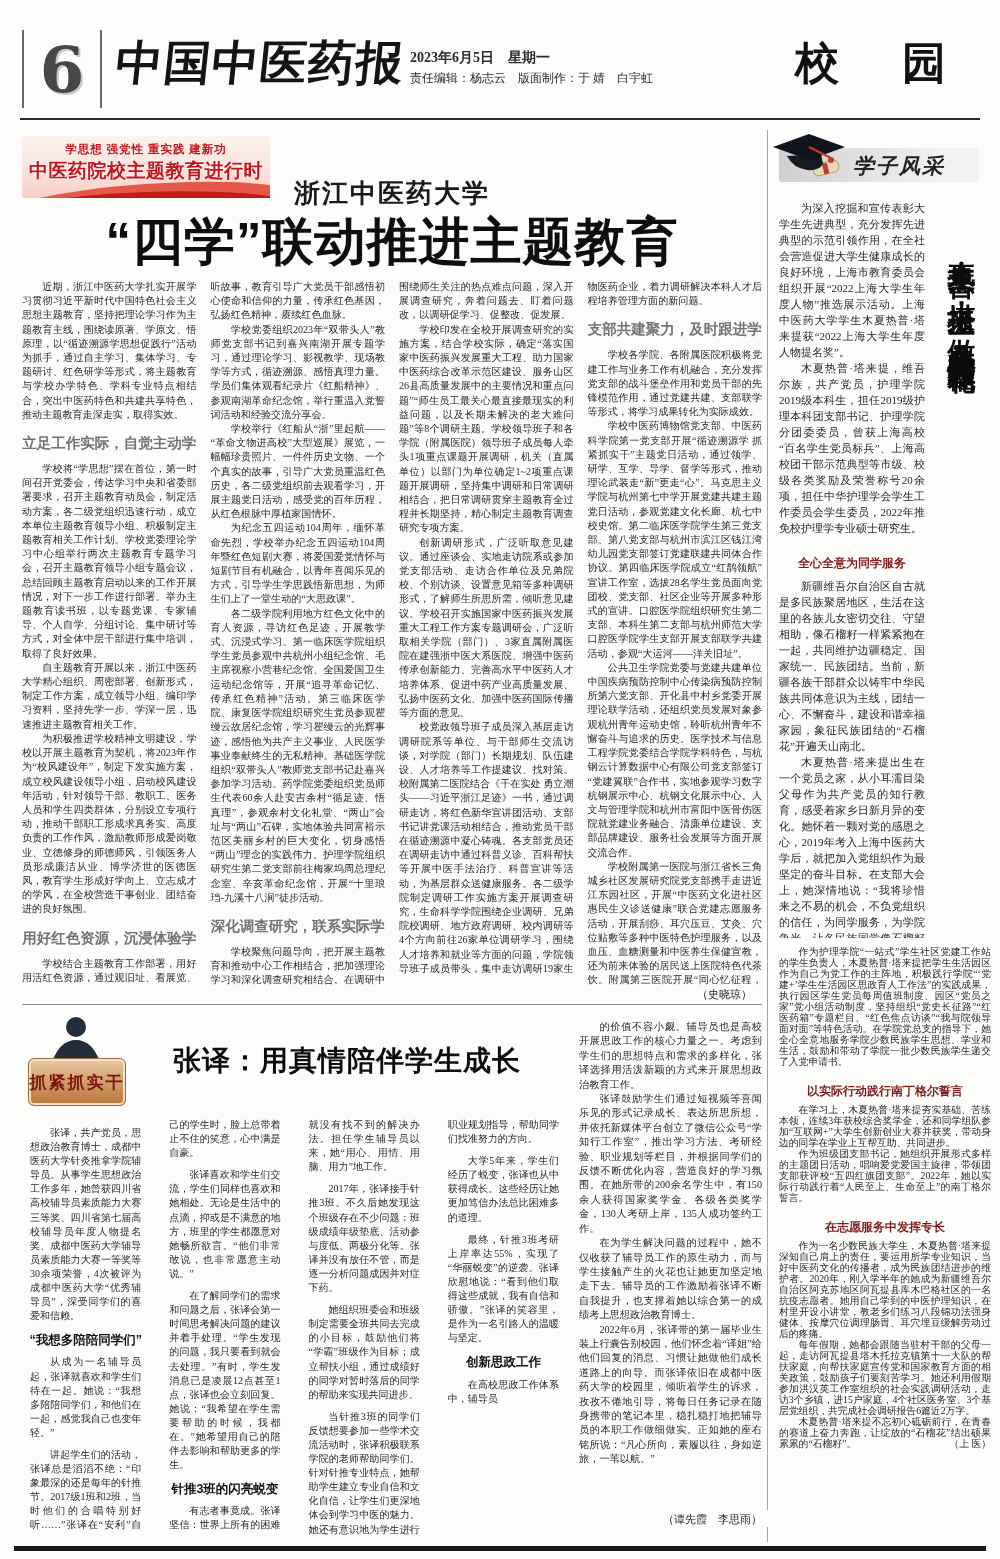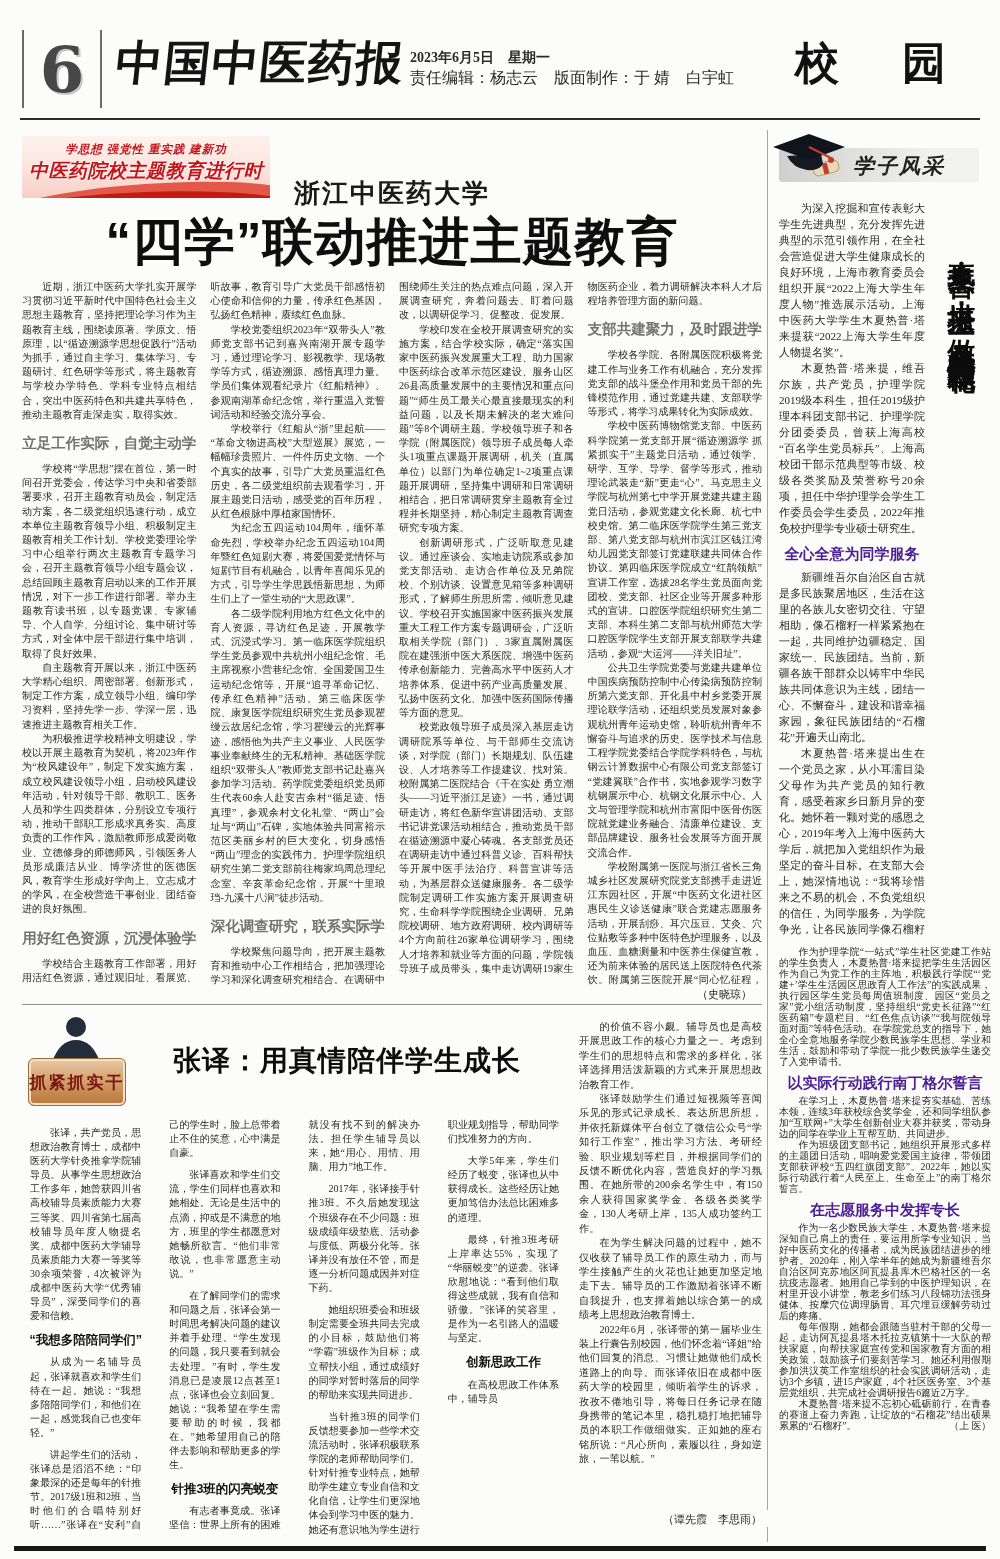--- a/index.html
+++ b/index.html
@@ -8,27 +8,27 @@
   
   .hdr{position:absolute;top:26px;left:22px;right:22px;height:88px;}
   .pagenum{position:absolute;left:0;top:4px;width:76px;height:78px;display:flex;align-items:center;justify-content:center;
            border-left:2px solid #6a6a6a;border-right:2px solid #6a6a6a;
            font-family:"DejaVu Serif",serif;font-size:64px;font-weight:bold;color:#474747;
            text-shadow:2px 2px 0 #c8c8c8;}
   .masthead{position:absolute;left:94px;top:6px;font-size:47px;font-weight:900;letter-spacing:1px;
             transform:skewX(-6deg);font-family:"Liberation Serif",serif;color:#141414;}
   .hdr-meta{position:absolute;left:388px;top:22px;line-height:20px;color:#2a2a2a;}
   .hdr-date{font-size:14px;font-weight:bold;}
-  .hdr-editors{font-size:16px;}
+  .hdr-editors{font-size:12px;}
   .section-title{position:absolute;right:6px;top:8px;font-size:44px;font-weight:900;letter-spacing:26px;
                  font-family:"Liberation Serif",serif;color:#111;}
   .hdr-rule{position:absolute;top:118px;left:20px;right:20px;height:2px;background:#2b2b2b;}
   
   .banner{position:absolute;left:22px;top:136px;width:248px;height:62px;overflow:hidden;
-          background:linear-gradient(180deg,#fdf2ee 0%,#fbe3dc 55%,#f7cfc6 100%);font-style:italic;}
+          background:linear-gradient(180deg,#fdf2ee 0%,#fbe3dc 55%,#f7cfc6 100%);}
   .banner:before{content:"";position:absolute;left:-12%;right:-12%;bottom:-16px;height:30px;background:#e4584a;
                  border-radius:100% 100% 0 0/160% 160% 0 0;transform:rotate(-4deg);}
   .banner:after{content:"";position:absolute;left:-12%;right:-12%;bottom:-20px;height:26px;background:#c31a14;
                 border-radius:100% 100% 0 0/160% 160% 0 0;transform:rotate(-2deg);}
   .banner-l1{margin:6px 0 1px;text-align:center;font-size:11.5px;font-weight:bold;color:#c3161c;letter-spacing:1px;}
   .banner-l2{text-align:center;font-size:19px;font-weight:900;color:#c3161c;letter-spacing:.5px;
              font-family:"Liberation Sans",sans-serif;text-shadow:0 0 2px #fff,0 0 2px #fff;}
   
   .main-art{position:absolute;left:22px;top:130px;width:740px;height:872px;}
   .kicker{position:absolute;top:46px;left:0;width:100%;text-align:center;font-size:26px;font-weight:bold;
@@ -48,22 +48,22 @@
   .stu{position:absolute;left:779px;top:134px;width:212px;height:1408px;}
   .stu-badge{position:relative;height:58px;}
   .stu-badge .ribbon{position:absolute;left:0;top:14px;width:200px;height:34px;
                      background:linear-gradient(90deg,#cfcfcf,#f2f2f0 80%);border-radius:3px;}
   .stu-badge-label{position:absolute;left:74px;top:18px;font-size:21px;font-weight:900;font-style:italic;
                    color:#222;letter-spacing:2px;font-family:"Liberation Serif",serif;}
   .cap{position:absolute;left:-6px;top:-2px;}
   .stu-narrow{position:absolute;left:0;top:66px;width:146px;height:738px;overflow:hidden;
               font-size:11px;line-height:16px;text-align:justify;color:#262626;}
   .stu-narrow p{margin:0;text-indent:2em;}
-  .stu-subhead{font-family:"Liberation Sans",sans-serif;font-weight:700;font-size:15px;text-align:center;
-               text-indent:0!important;margin:10px 0 7px!important;color:#4c1d95;}
+  .stu-subhead{font-family:"Liberation Sans",sans-serif;font-weight:700;font-size:12px;text-align:center;
+               text-indent:0!important;margin:19px 0 7px!important;color:#7f1d1d;}
   .vert-headline{position:absolute;right:0;top:106px;height:700px;width:60px;
                  writing-mode:vertical-rl;text-orientation:upright;
                  font-size:28px;font-weight:900;font-family:"Liberation Serif",serif;color:#0c0c0c;
                  letter-spacing:2px;line-height:60px;text-align:start;}
   .stu-wide{position:absolute;left:0;top:812px;width:212px;height:596px;overflow:hidden;
             font-size:9.8px;line-height:11px;text-align:justify;color:#262626;}
   .stu-wide p{margin:0;text-indent:2em;}
   .inline-byline{float:right;text-indent:0;padding-left:6px;}
   
   .tea{position:absolute;left:22px;top:1014px;width:740px;height:528px;}

